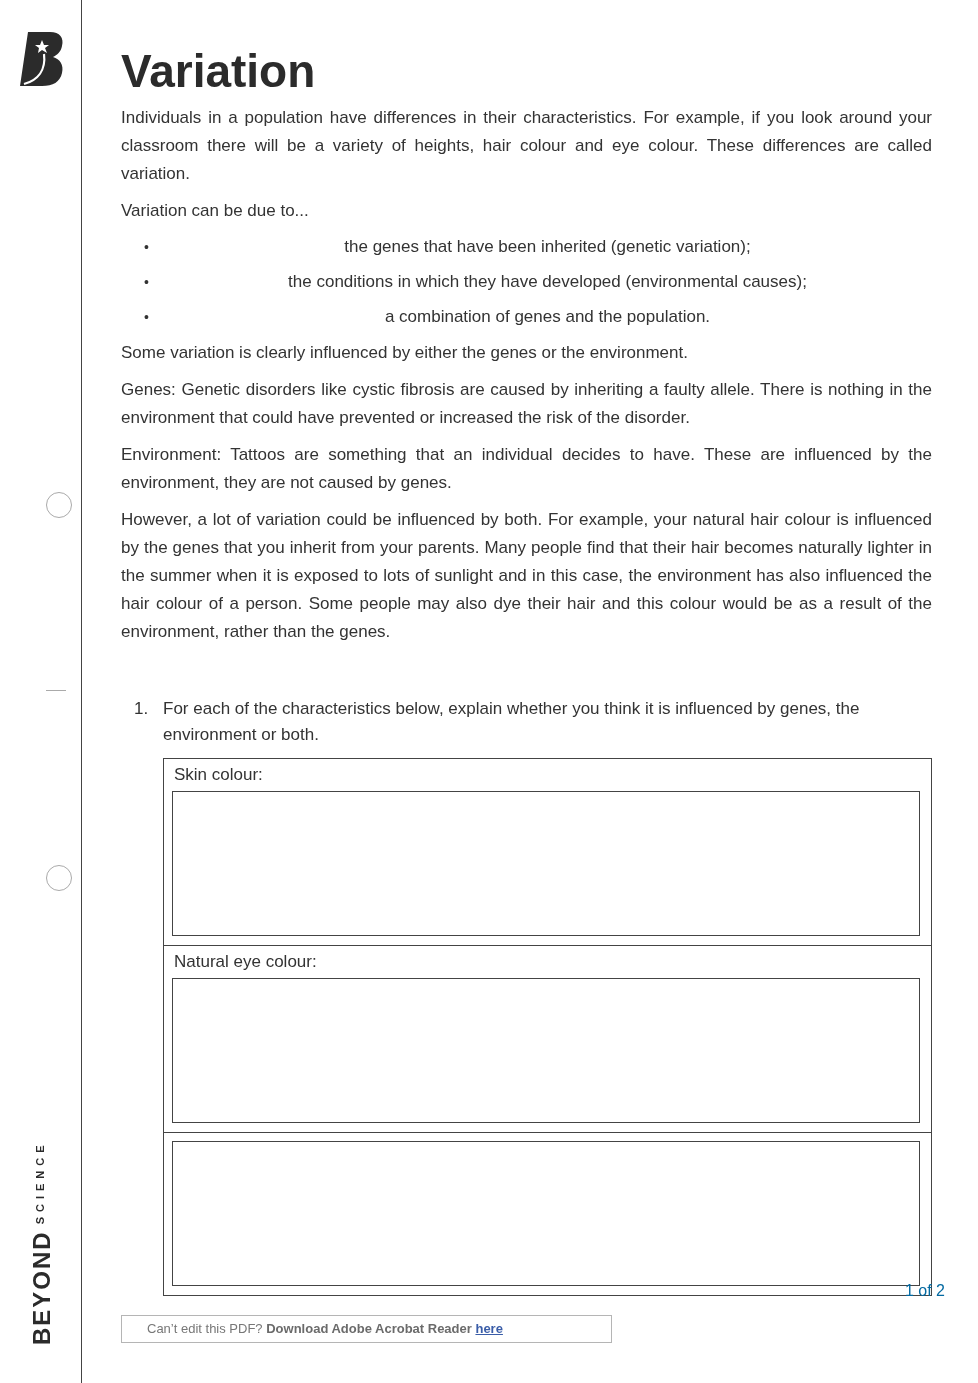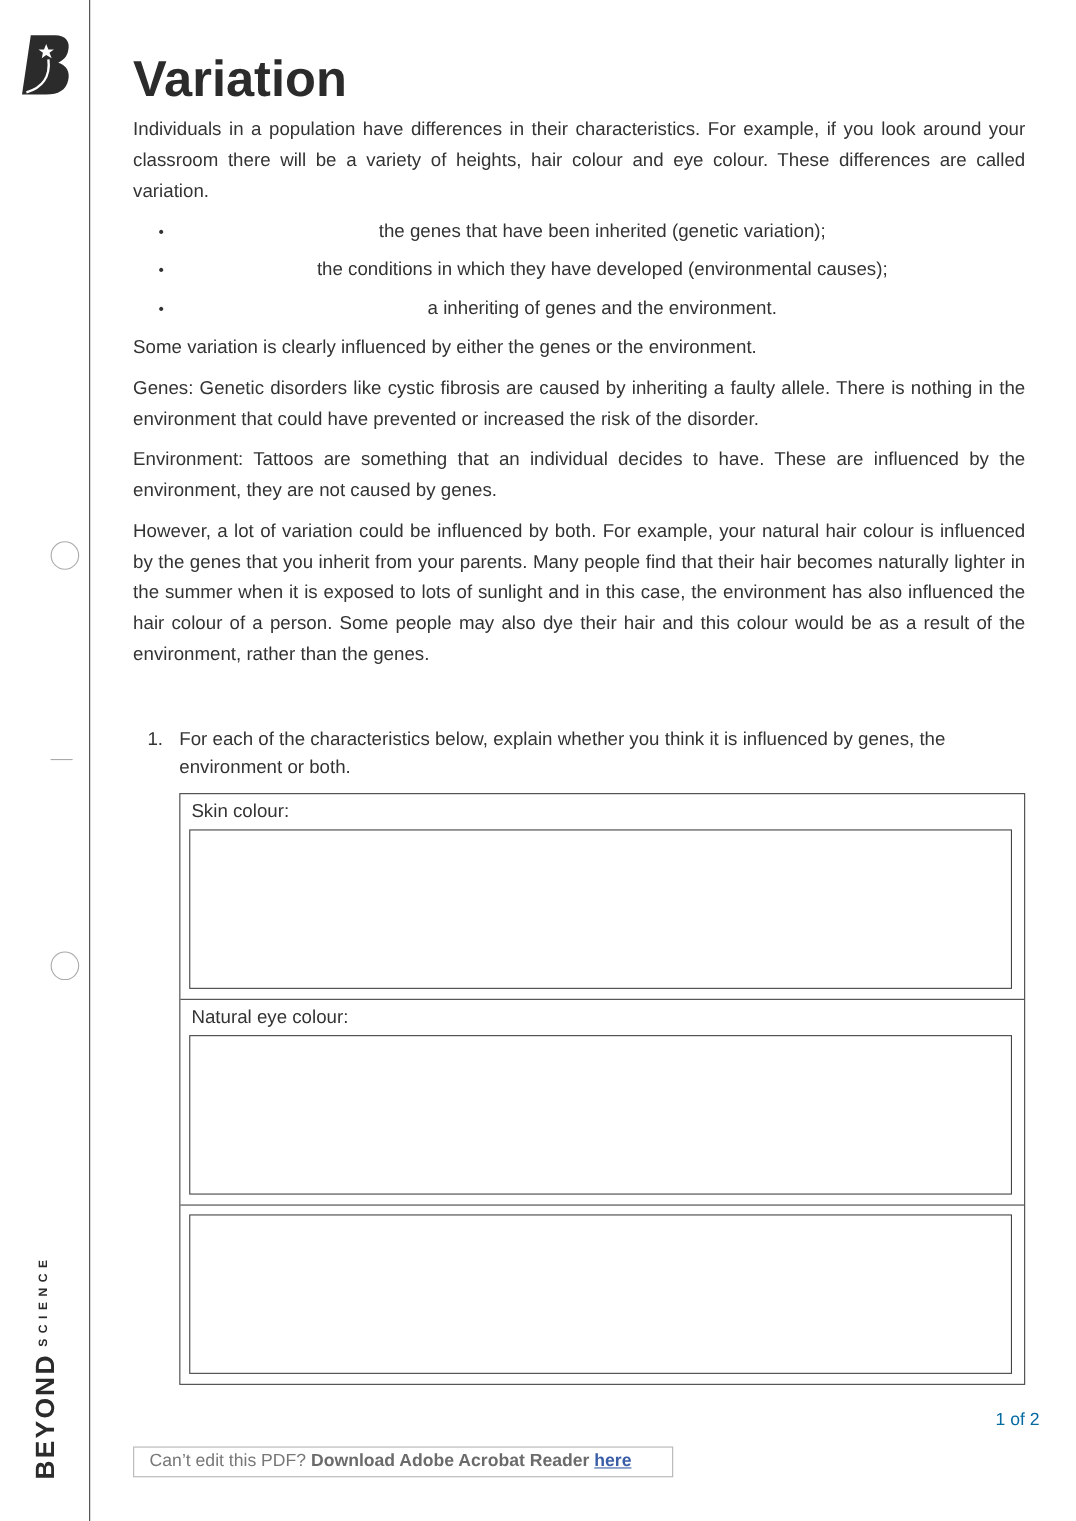--- a/index.html
+++ b/index.html
@@ -20,21 +20,21 @@
   ul li { font-size:17px; line-height:26px; margin-bottom:9px; position:relative;text-align:center; }
   ul li::before { content:"•"; position:absolute; left:-19px; font-size:14px; }
   .question { margin-top:50px; display:flex; font-size:17px; line-height:26px; }
   .qnum { width:42px; text-align:left; padding-left:13px; box-sizing:border-box; }
   .qtext { flex:1; }
   .answers { margin:10px 0 0 42px; border:1px solid #444; width:769px; box-sizing:border-box; }
   .answer { border-top:1px solid #444; padding:4px 10px 9px 8px; }
   .answer:first-child { border-top:none; }
   .answer label { display:block; font-size:17px; line-height:24px; margin-left:2px; }
   .answer textarea { display:block; width:748px; height:145px; border:1px solid #444; box-sizing:border-box; margin-top:4px; resize:none; font-family:inherit; }
-  .footer-note { position:absolute; left:121px; top:1315px; width:491px; height:28px; border:1px solid #b5b5b5; box-sizing:border-box; font-size:16px; line-height:26px; padding-left:14px; color:#777; }
+  .footer-note { position:absolute; left:121px; top:1315px; width:491px; height:28px; border:1px solid #b5b5b5; box-sizing:border-box; font-size:13px; line-height:26px; padding-left:25px; color:#777; }
   .footer-note b { color:#6b6b6b; }
   .footer-note a { color:#3a5da8; font-weight:bold; text-decoration:underline; }
   .page-num { position:absolute; right:33px; top:1282px; font-size:16px; color:#0369a1; }
 </style>
 </head>
 <body>
 
 <div class="margin-line"></div>
 
 <svg class="logo" viewBox="0 0 44 58">
@@ -47,24 +47,25 @@
 <div class="fold"></div>
 <div class="punch" style="top:865px;"></div>
 
 <div class="brand">
   <span class="b1">BEYOND</span><span class="b2">SCIENCE</span>
 </div>
 
 <div class="content">
   <h1>Variation</h1>
   <p class="j">Individuals in a population have differences in their characteristics. For example, if you look around your classroom there will be a variety of heights, hair colour and eye colour. These differences are called variation.</p>
+  <p>Variation can be due to...</p>
   <ul>
     <li>the genes that have been inherited (genetic variation);</li>
     <li>the conditions in which they have developed (environmental causes);</li>
-    <li>a inheriting of genes and the environment.</li>
+    <li>a combination of genes and the population.</li>
   </ul>
   <p>Some variation is clearly influenced by either the genes or the environment.</p>
   <p class="j">Genes: Genetic disorders like cystic fibrosis are caused by inheriting a faulty allele. There is nothing in the environment that could have prevented or increased the risk of the disorder.</p>
   <p class="j">Environment: Tattoos are something that an individual decides to have. These are influenced by the environment, they are not caused by genes.</p>
   <p class="j">However, a lot of variation could be influenced by both. For example, your natural hair colour is influenced by the genes that you inherit from your parents. Many people find that their hair becomes naturally lighter in the summer when it is exposed to lots of sunlight and in this case, the environment has also influenced the hair colour of a person. Some people may also dye their hair and this colour would be as a result of the environment, rather than the genes.</p>
 
   <div class="question">
     <span class="qnum">1.</span>
     <span class="qtext">For each of the characteristics below, explain whether you think it is influenced by genes, the environment or both.</span>
   </div>

